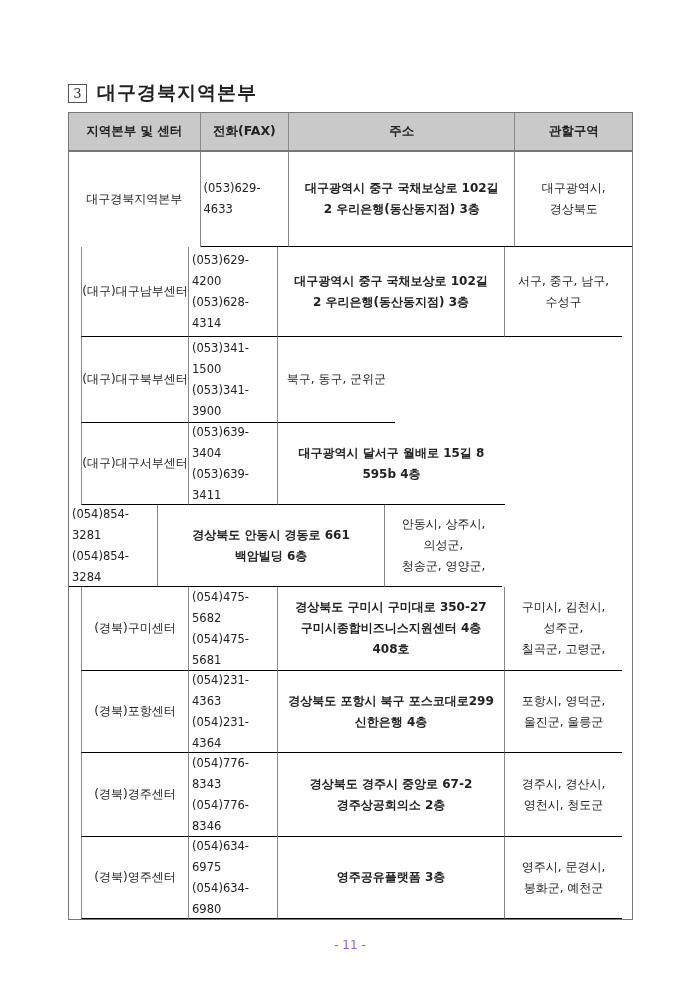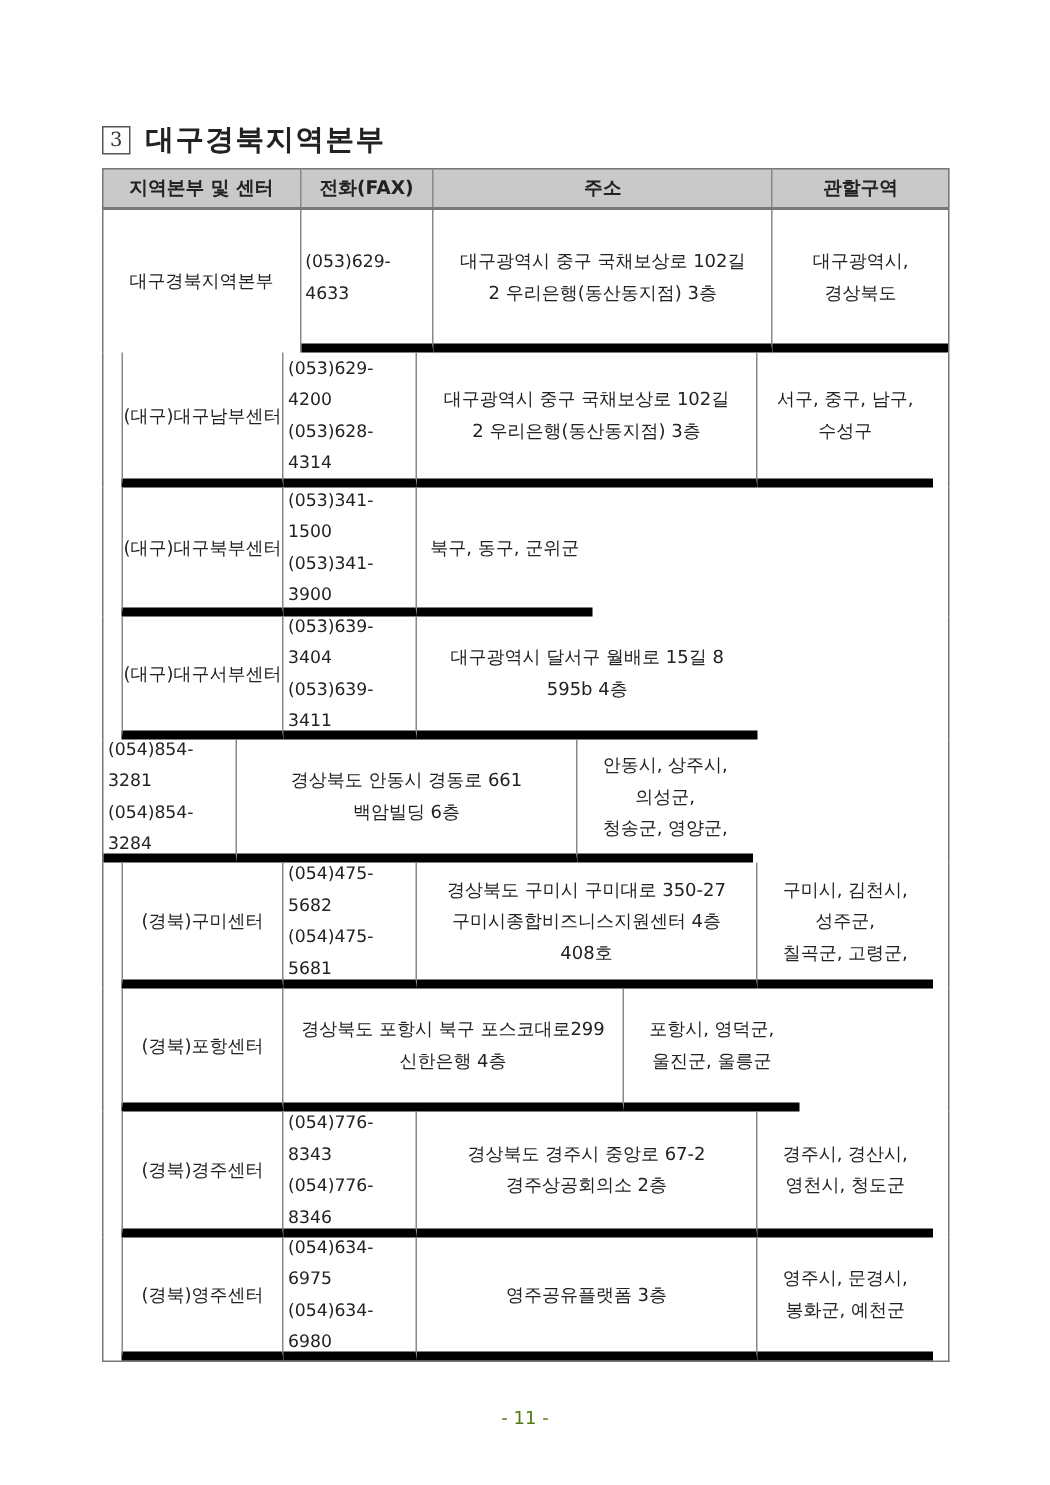--- a/index.html
+++ b/index.html
@@ -1,33 +1,33 @@
 <!DOCTYPE html>
 <html><head>
 <meta charset="utf-8">
 <style>
   html,body{margin:0;padding:0;background:#fff;}
   body{width:700px;height:990px;position:relative;font-family:"DejaVu Sans","Liberation Sans",sans-serif;color:#222;overflow:hidden;}
   .title{position:absolute;left:68px;top:80px;display:flex;align-items:center;gap:10px;}
   .title .num{display:inline-block;width:17px;height:17px;border:1px solid #555;font-family:"DejaVu Serif",serif;font-size:13px;line-height:17px;text-align:center;color:#333;}
   .title .txt{font-family:"DejaVu Serif",serif;font-size:19px;font-weight:bold;color:#222;letter-spacing:1px;}
   .tbl{position:absolute;left:68px;top:112px;width:565px;}
-  .hdr{display:flex;height:28px;background:#c9c9c9;border:1px solid #777;border-bottom:2px solid #777;box-sizing:border-box;}
+  .hdr{display:flex;height:40px;background:#c9c9c9;border:1px solid #777;border-bottom:2px solid #777;box-sizing:border-box;}
   .hdr div{display:flex;align-items:center;justify-content:center;font-size:12.5px;font-weight:bold;color:#222;border-right:1px solid #888;box-sizing:border-box;}
   .hdr div:last-child{border-right:none;text-align:center;}
-  .c1{width:132px;}.c2{width:89px;}.c3{width:227px;}.c4{width:117px;}
+  .c1{width:132px;}.c2{width:89px;}.c3{width:227px;font-weight:bold;}.c4{width:117px;}
   .row{display:flex;border-left:1px solid #777;border-right:1px solid #777;box-sizing:border-box;position:relative;}
-  .row .cell{display:flex;align-items:center;justify-content:center;text-align:center;font-size:12px;line-height:21px;border-right:1px solid #888;border-bottom:6px solid #000000;box-sizing:border-box;}
+  .row .cell{display:flex;align-items:center;justify-content:center;text-align:center;font-size:12px;line-height:21px;border-right:1px solid #888;border-bottom:1px solid #000000;box-sizing:border-box;}
   .row .cell:last-child{border-right:none;}
   .row .cell.phone{justify-content:flex-start;padding-left:3px;text-align:left;font-size:11.5px;}
   .row.main .cell.c1{border-bottom:none;}
   .row.sub .cell.c1{margin-left:12px;width:108px;border-left:1px solid #888;}
   .row.sub::before{content:"";position:absolute;left:0;top:0;bottom:0;width:12px;}
   .row.last{border-bottom:1px solid #777;}
-  .page{position:absolute;top:938px;left:0;width:700px;text-align:center;font-size:12px;color:#4d7c0f;}
+  .page{position:absolute;top:938px;left:0;width:700px;text-align:center;font-size:12px;color:#8b5cf6;}
 </style>
 </head>
 <body>
 
 <div class="title">
   <span class="num">3</span>
   <span class="txt">대구경북지역본부</span>
 </div>
 
 <div class="tbl">
@@ -159,20 +159,26 @@
             <div>구미시, 김천시,</div>
             <div>성주군,</div>
             <div>칠곡군, 고령군,</div>
           </div>
         </div>
       </div>
       <div class="row sub" style="height: 82px;">
         <div class="cell c1">
           <span>(경북)포항센터</span>
         </div>
+        <div class="cell c2 phone">
+          <div>
+            <div>(054)231-4363</div>
+            <div>(054)231-4364</div>
+          </div>
+        </div>
         <div class="cell c3">
           <div>
             <div>경상북도 포항시 북구 포스코대로299</div>
             <div>신한은행 4층</div>
           </div>
         </div>
         <div class="cell c4">
           <div>
             <div>포항시, 영덕군,</div>
             <div>울진군, 울릉군</div>

